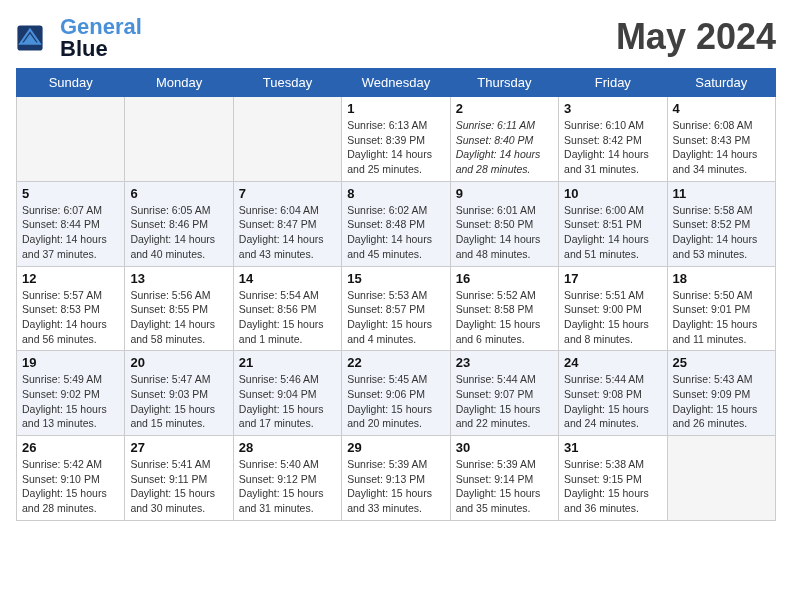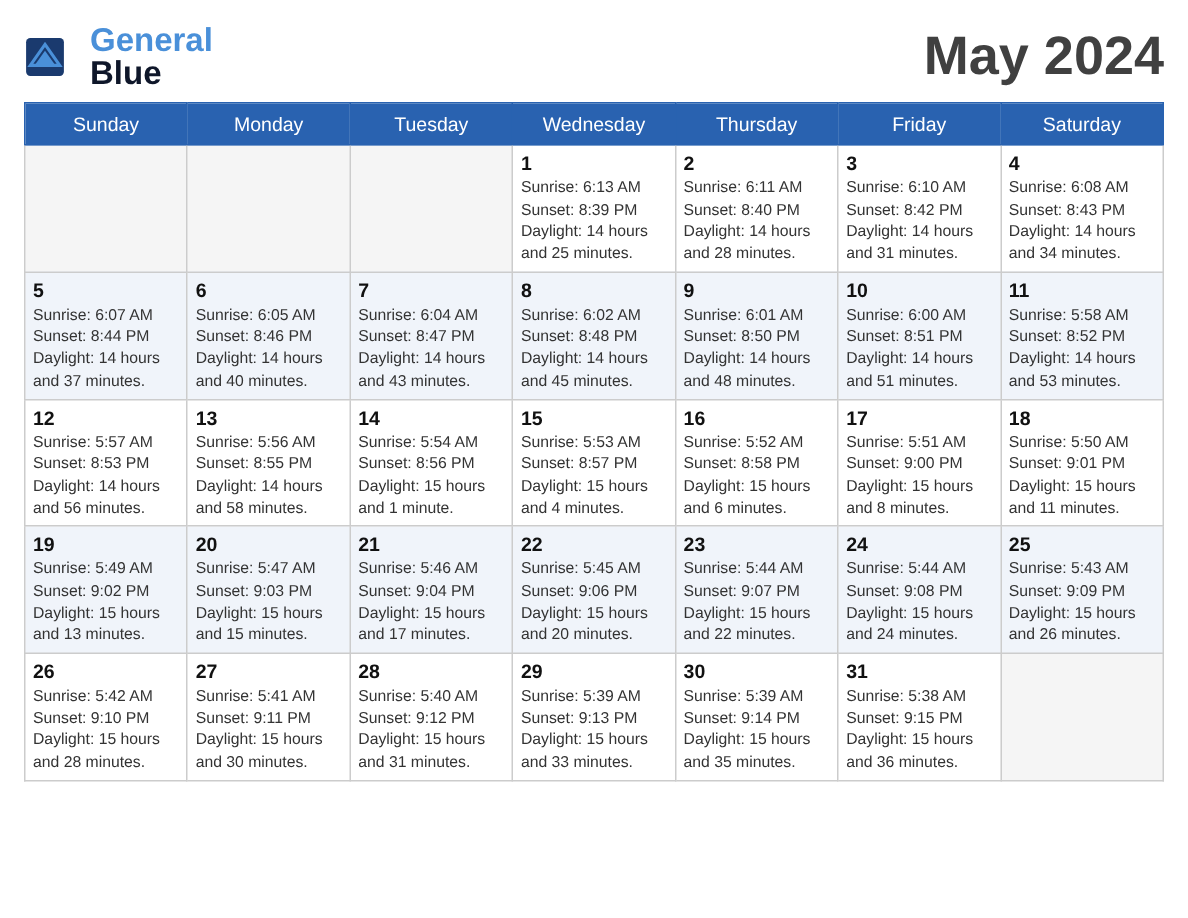--- a/index.html
+++ b/index.html
@@ -127,21 +127,21 @@
         <td class="empty-cell"></td>
         <td>
           <div class="day-num">1</div>
           <div class="day-info" style="white-space: pre-line;">Sunrise: 6:13 AM
 Sunset: 8:39 PM
 Daylight: 14 hours
 and 25 minutes.</div>
         </td>
         <td>
           <div class="day-num">2</div>
-          <div class="day-info" style="white-space: pre-line;">Sunrise: 6:11 AM
+          <div class="day-info" style="white-space: pre-line; font-style: italic;">Sunrise: 6:11 AM
 Sunset: 8:40 PM
 Daylight: 14 hours
 and 28 minutes.</div>
         </td>
         <td>
           <div class="day-num">3</div>
           <div class="day-info" style="white-space: pre-line;">Sunrise: 6:10 AM
 Sunset: 8:42 PM
 Daylight: 14 hours
 and 31 minutes.</div>

